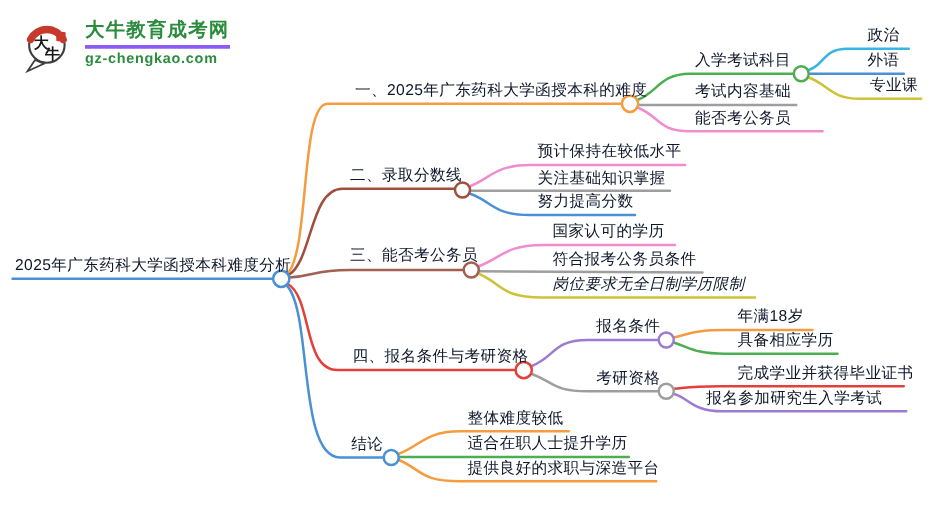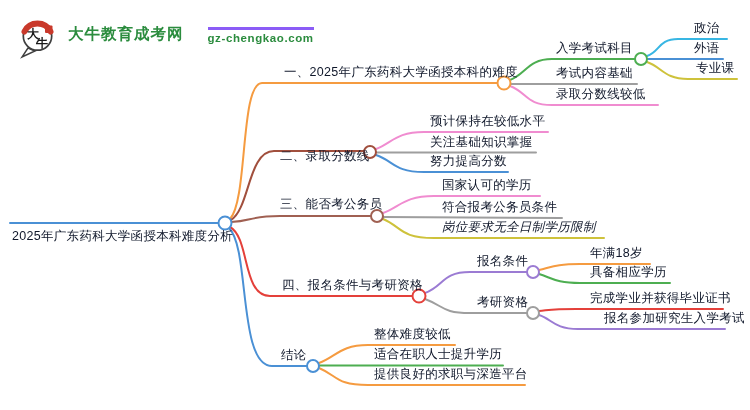--- a/index.html
+++ b/index.html
@@ -7,21 +7,21 @@
     position:relative;width:750px;height:410px;background:#ffffff;overflow:hidden;
     font-family:"Liberation Sans","DejaVu Sans",sans-serif;
   }
   svg.links{position:absolute;left:0;top:0;}
   .node{
     position:absolute;white-space:nowrap;color:#0f172a;
     font-size:12.5px;line-height:16px;letter-spacing:0.3px;
   }
   .node.lvl2{font-size:12.5px;}
   .logo{position:absolute;left:14px;top:11px;display:flex;align-items:center;gap:7px;}
-  .logo-text{display:flex;gap:24px;}
+  .logo-text{display:flex;flex-direction:column;}
   .logo-title{font-size:15.5px;font-weight:bold;color:#2b8c3e;letter-spacing:1px;line-height:18px;}
   .logo-url{font-size:11.5px;font-weight:bold;color:#2b8c3e;letter-spacing:0.6px;line-height:13px;
             border-top:3px solid #8b5cf6;margin-top:2px;padding-top:2px;}
 </style>
 </head>
 <body>
 
 <div class="stage">
 
   <svg class="links" width="750" height="410" viewBox="0 0 750 410">
@@ -84,46 +84,46 @@
       <rect x="31" y="14.5" width="7.5" height="7.5" rx="1" fill="#c9392b"></rect>
       <text x="19" y="27" text-anchor="middle" font-family="'Liberation Serif','DejaVu Serif',serif" font-size="12" font-weight="bold" fill="#1a1a1a">大</text>
       <text x="28" y="36" text-anchor="middle" font-family="'Liberation Serif','DejaVu Serif',serif" font-size="12" font-weight="bold" fill="#1a1a1a">牛</text>
     </svg>
     <div class="logo-text">
       <div class="logo-title">大牛教育成考网</div>
       <div class="logo-url">gz-chengkao.com</div>
     </div>
   </div>
 
-  <div class="node" style="left:12px;top:204px;margin-top:24px;">2025年广东药科大学函授本科难度分析</div>
+  <div class="node" style="left:12px;top:204px;">2025年广东药科大学函授本科难度分析</div>
 
   <div class="node" style="left:284px;top:64px;">一、2025年广东药科大学函授本科的难度</div>
   <div class="node lvl2" style="left:556px;top:40px;">入学考试科目</div>
   <div class="node lvl2" style="left:694px;top:20px;">政治</div>
   <div class="node lvl2" style="left:694px;top:40px;">外语</div>
   <div class="node lvl2" style="left:696px;top:60px;">专业课</div>
   <div class="node lvl2" style="left:556px;top:65px;">考试内容基础</div>
-  <div class="node lvl2" style="left:556px;top:86px;">录取分数线较低</div>
+  <div class="node lvl2" style="left:556px;top:86px;">能否考公务员</div>
 
-  <div class="node" style="left:280px;top:132px;margin-top:16px;">二、录取分数线</div>
+  <div class="node" style="left:280px;top:132px;">二、录取分数线</div>
   <div class="node lvl2" style="left:430px;top:113px;">预计保持在较低水平</div>
   <div class="node lvl2" style="left:430px;top:134px;text-align:right;">关注基础知识掌握</div>
   <div class="node lvl2" style="left:430px;top:153px;">努力提高分数</div>
 
   <div class="node" style="left:280px;top:196px;">三、能否考公务员</div>
   <div class="node lvl2" style="left:442px;top:177px;">国家认可的学历</div>
   <div class="node lvl2" style="left:442px;top:199px;">符合报考公务员条件</div>
   <div class="node lvl2" style="left:442px;top:219px;font-style:italic;">岗位要求无全日制学历限制</div>
 
   <div class="node" style="left:282px;top:277px;">四、报名条件与考研资格</div>
   <div class="node lvl2" style="left:477px;top:253px;">报名条件</div>
   <div class="node lvl2" style="left:590px;top:245px;">年满18岁</div>
   <div class="node lvl2" style="left:590px;top:264px;">具备相应学历</div>
   <div class="node lvl2" style="left:477px;top:294px;">考研资格</div>
   <div class="node lvl2" style="left:590px;top:290px;">完成学业并获得毕业证书</div>
-  <div class="node lvl2" style="left:604px;top:310px;">报名参加研究生入学考试</div>
+  <div class="node lvl2" style="left:565px;top:310px;">报名参加研究生入学考试</div>
 
   <div class="node" style="left:281px;top:347px;">结论</div>
   <div class="node lvl2" style="left:374px;top:326px;">整体难度较低</div>
   <div class="node lvl2" style="left:374px;top:346px;">适合在职人士提升学历</div>
   <div class="node lvl2" style="left:374px;top:366px;">提供良好的求职与深造平台</div>
 
 </div>
 
 </body></html>

